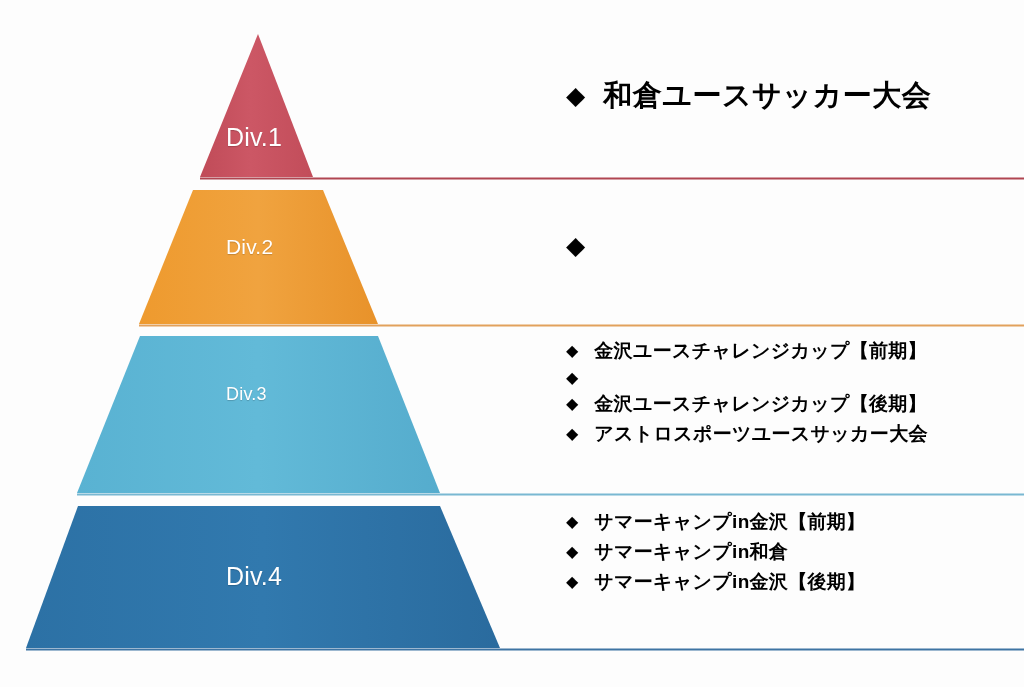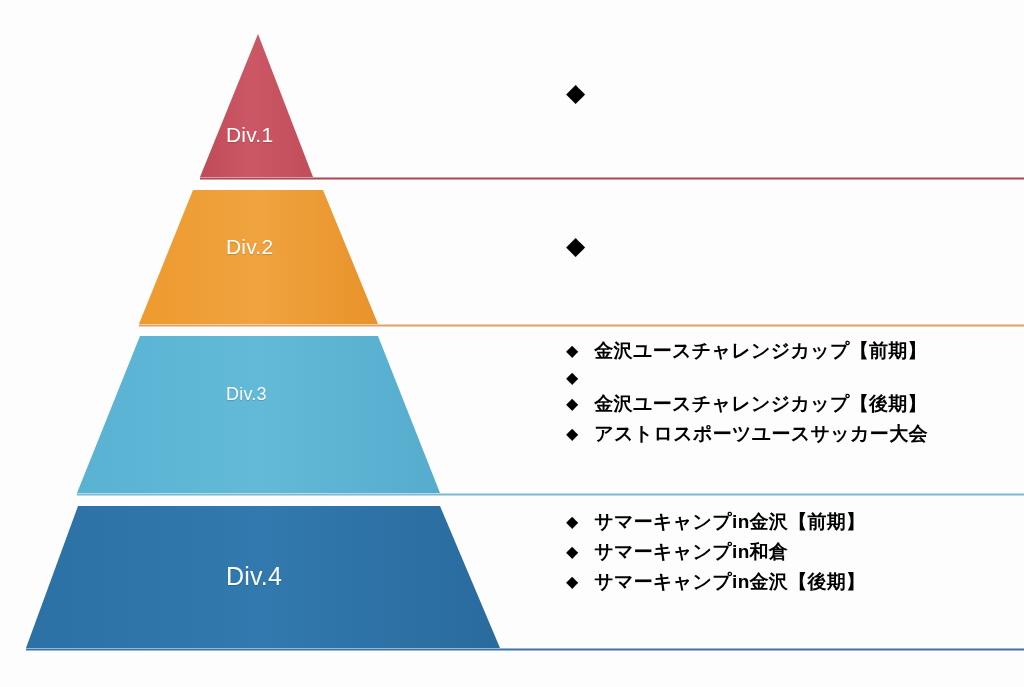--- a/index.html
+++ b/index.html
@@ -28,21 +28,21 @@
   
   .tier-label {
     position: absolute;
     color: #ffffff;
     font-weight: 400;
     letter-spacing: 0.2px;
     text-shadow: 0 1px 1px rgba(0,0,0,0.18);
     white-space: nowrap;
     pointer-events: none;
   }
-  #tier-label-1 { left: 226px; top: 123px; font-size: 21px; }
+  #tier-label-1 { left: 226px; top: 123px; font-size: 25px; }
   #tier-label-2 { left: 226px; top: 235px; font-size: 21px; }
   #tier-label-3 { left: 226px; top: 384px; font-size: 18px; }
   #tier-label-4 { left: 226px; top: 562px; font-size: 25px; }
 
   
   .tier-text-block {
     position: absolute;
     color: #111111;
   }
   .headline-row {
@@ -132,20 +132,21 @@
   </svg>
 
   <div class="tier-label" id="tier-label-1">Div.1</div>
   <div class="tier-label" id="tier-label-2">Div.2</div>
   <div class="tier-label" id="tier-label-3">Div.3</div>
   <div class="tier-label" id="tier-label-4">Div.4</div>
 
   <div class="tier-text-block" id="block-div1">
     <div class="headline-row">
       <span class="bullet">◆</span>
+      <span class="headline-text">和倉ユースサッカー大会</span>
     </div>
   </div>
 
   <div class="tier-text-block" id="block-div2">
     <div class="headline-row">
       <span class="bullet">◆</span>
     </div>
   </div>
 
   <div class="tier-text-block" id="block-div3">

